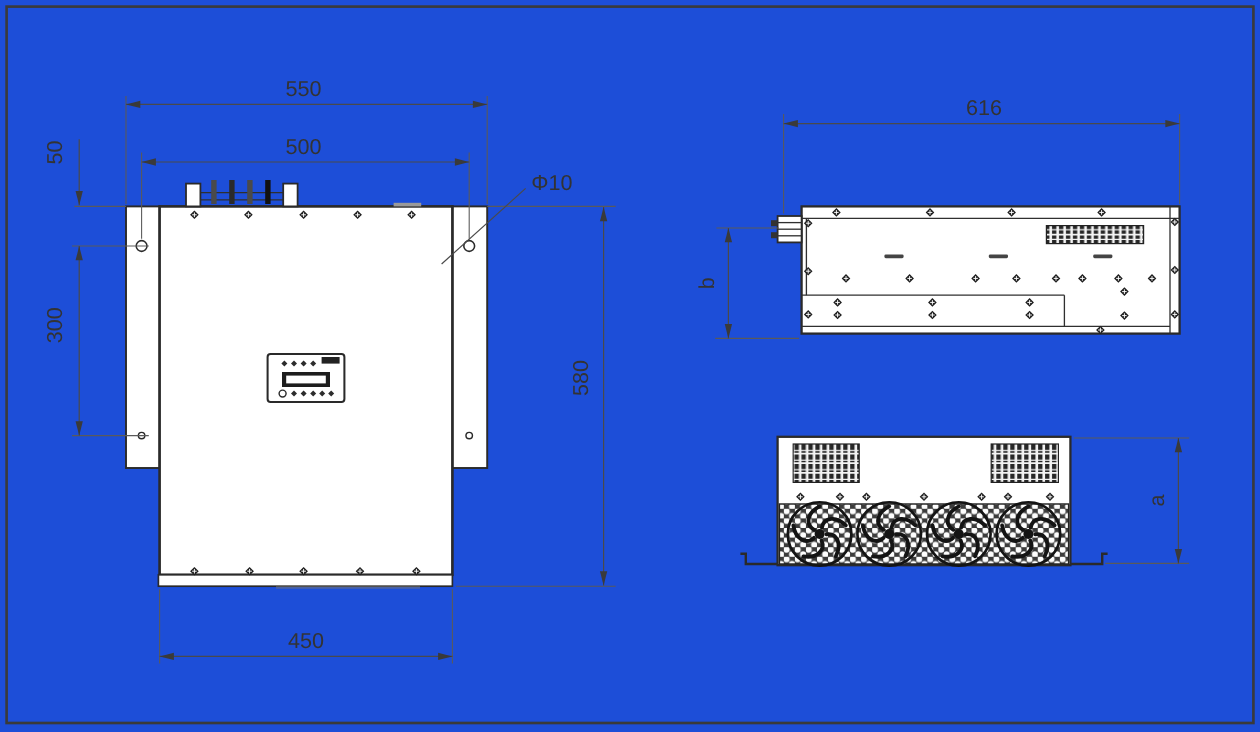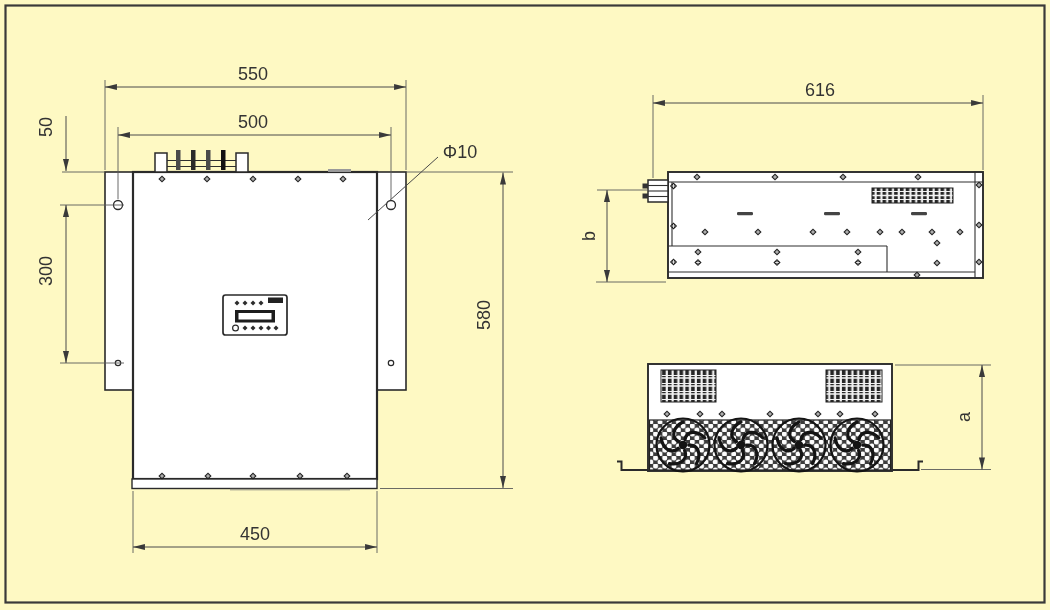--- a/index.html
+++ b/index.html
@@ -1,19 +1,19 @@
 <!DOCTYPE html>
 <html><head>
 <meta charset="utf-8">
 <style>
   html,body{margin:0;padding:0;background:#ffffff;}
   .stage{
     position:relative;
     width:1050px;height:610px;
-    background:#fef9c3;
+    background:#1d4ed8;
     font-family:"Liberation Sans", sans-serif;
   }
   svg{display:block;}
   text{
     font-family:"Liberation Sans", sans-serif;
     fill:#333333;
     font-size:18px;
   }
   .dimline{stroke:#4a4a4a;stroke-width:1;fill:none;}
   .extline{stroke:#5a5a5a;stroke-width:0.9;fill:none;}

